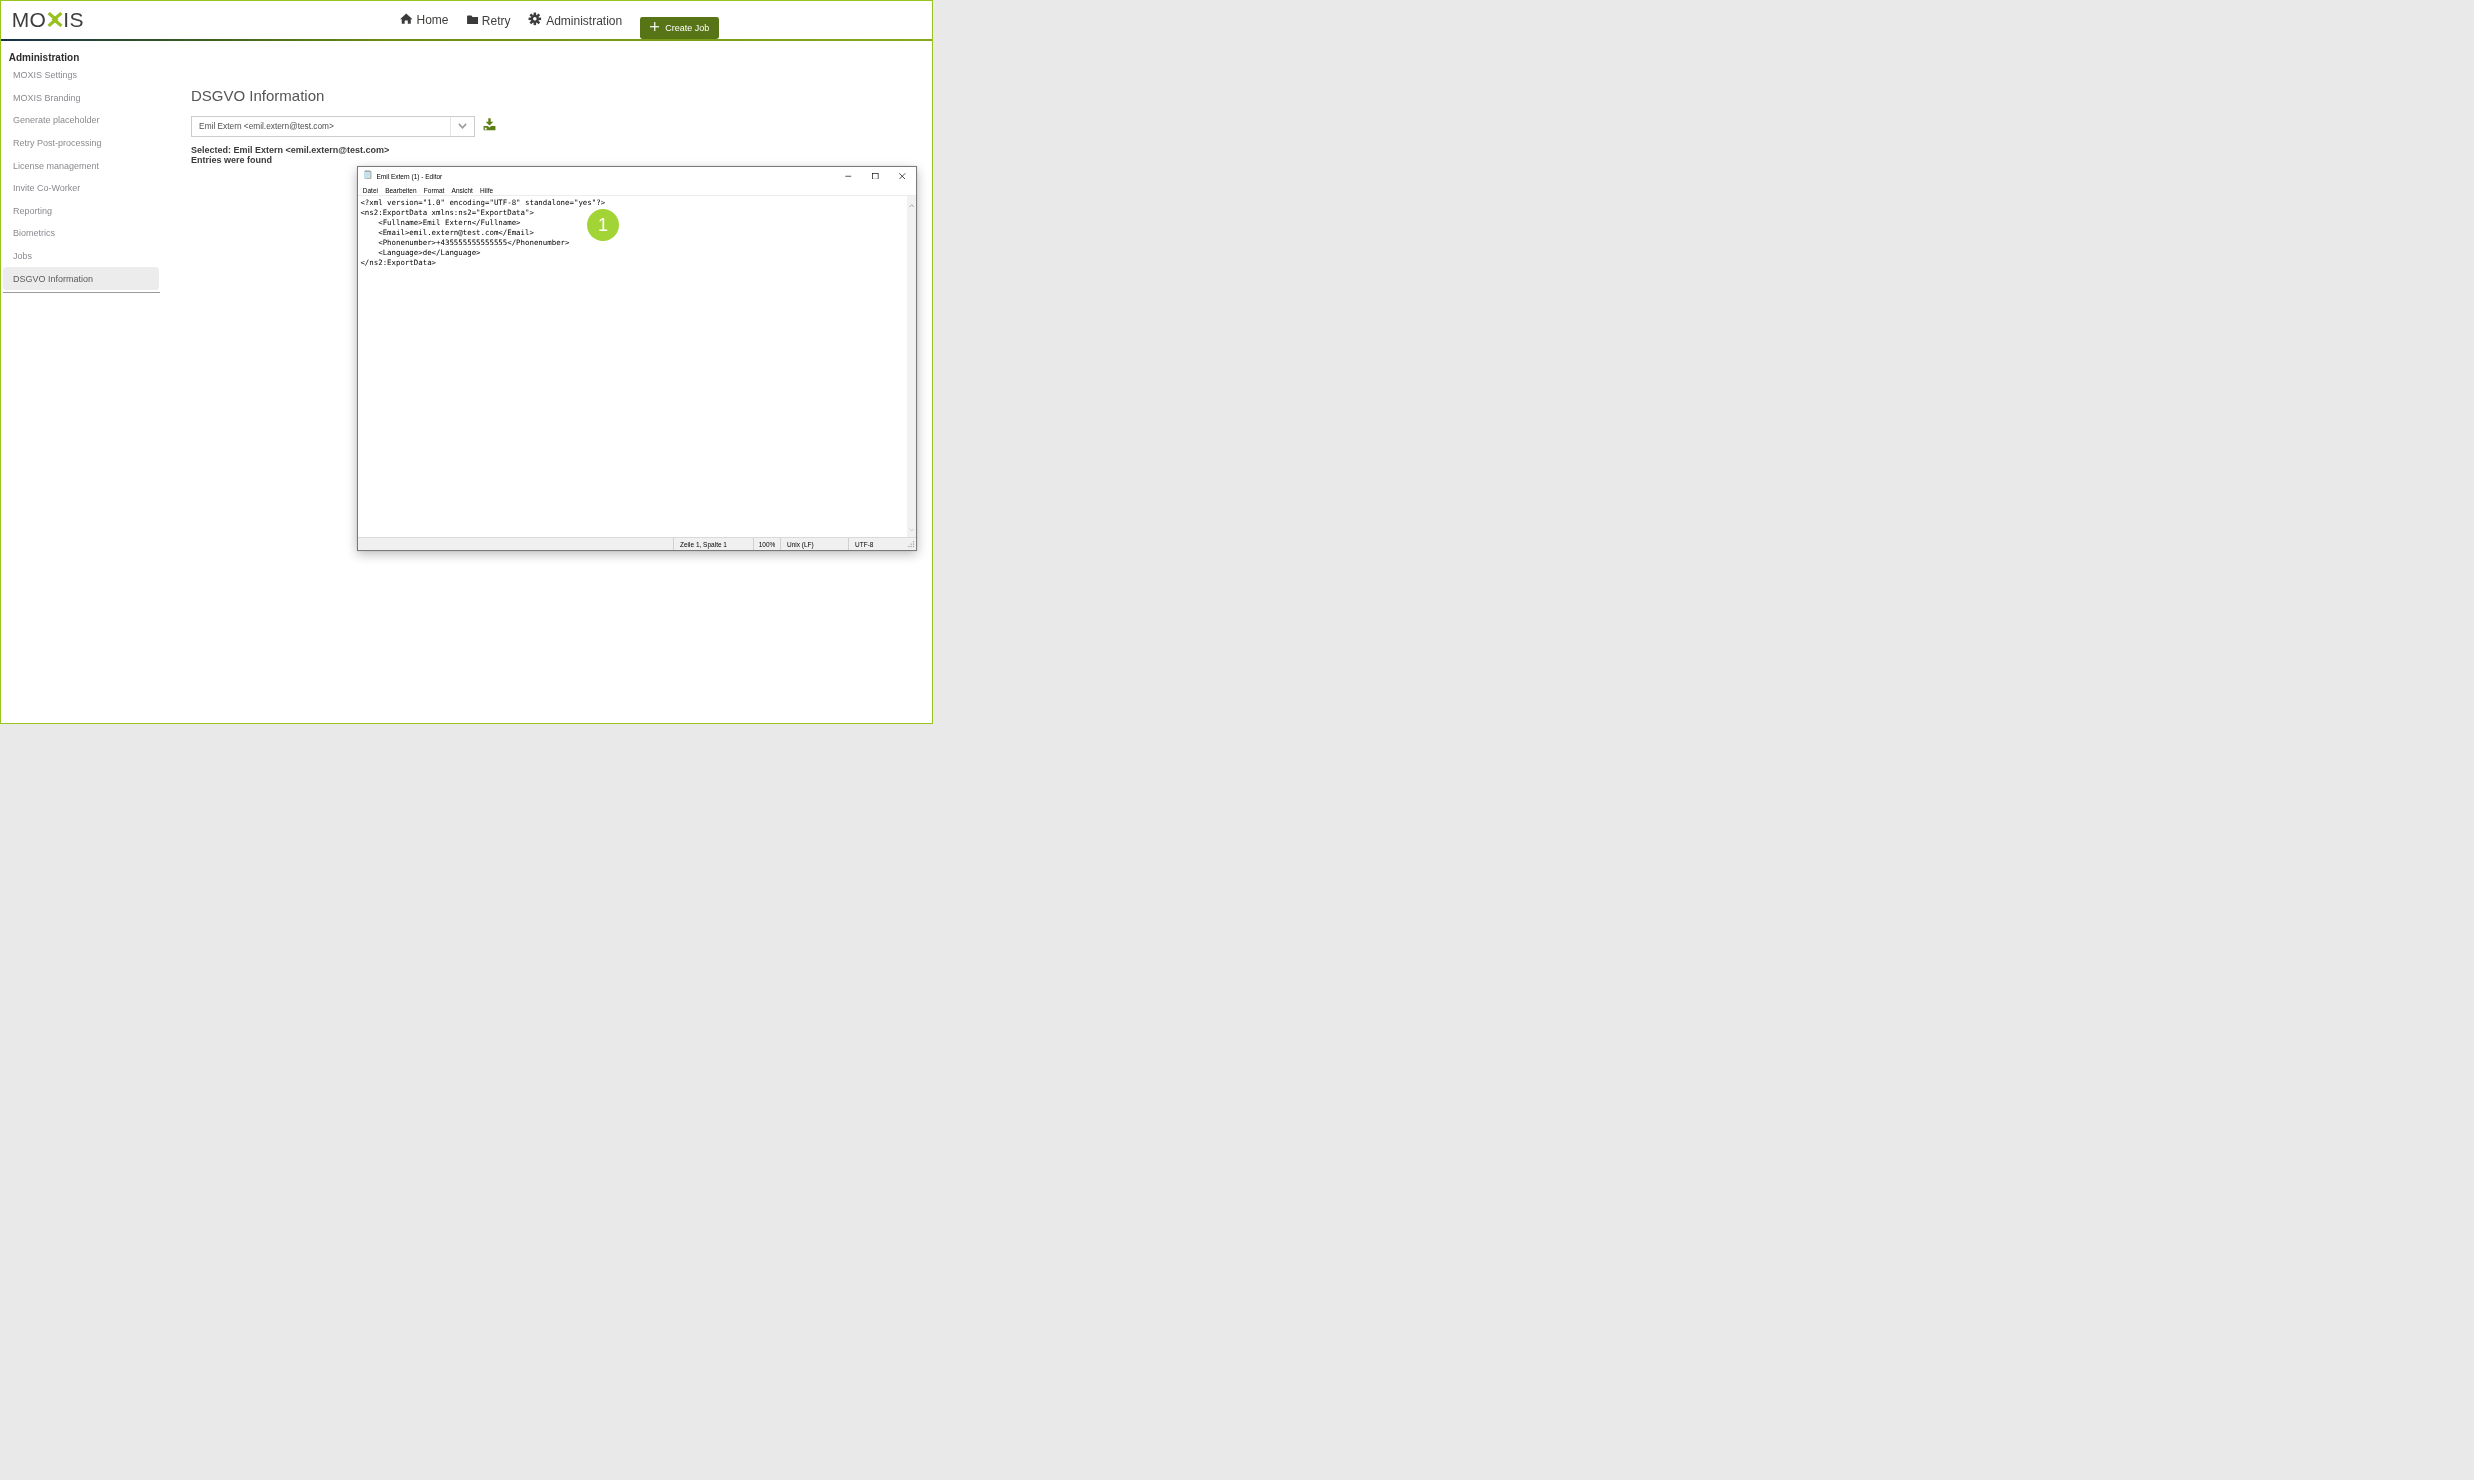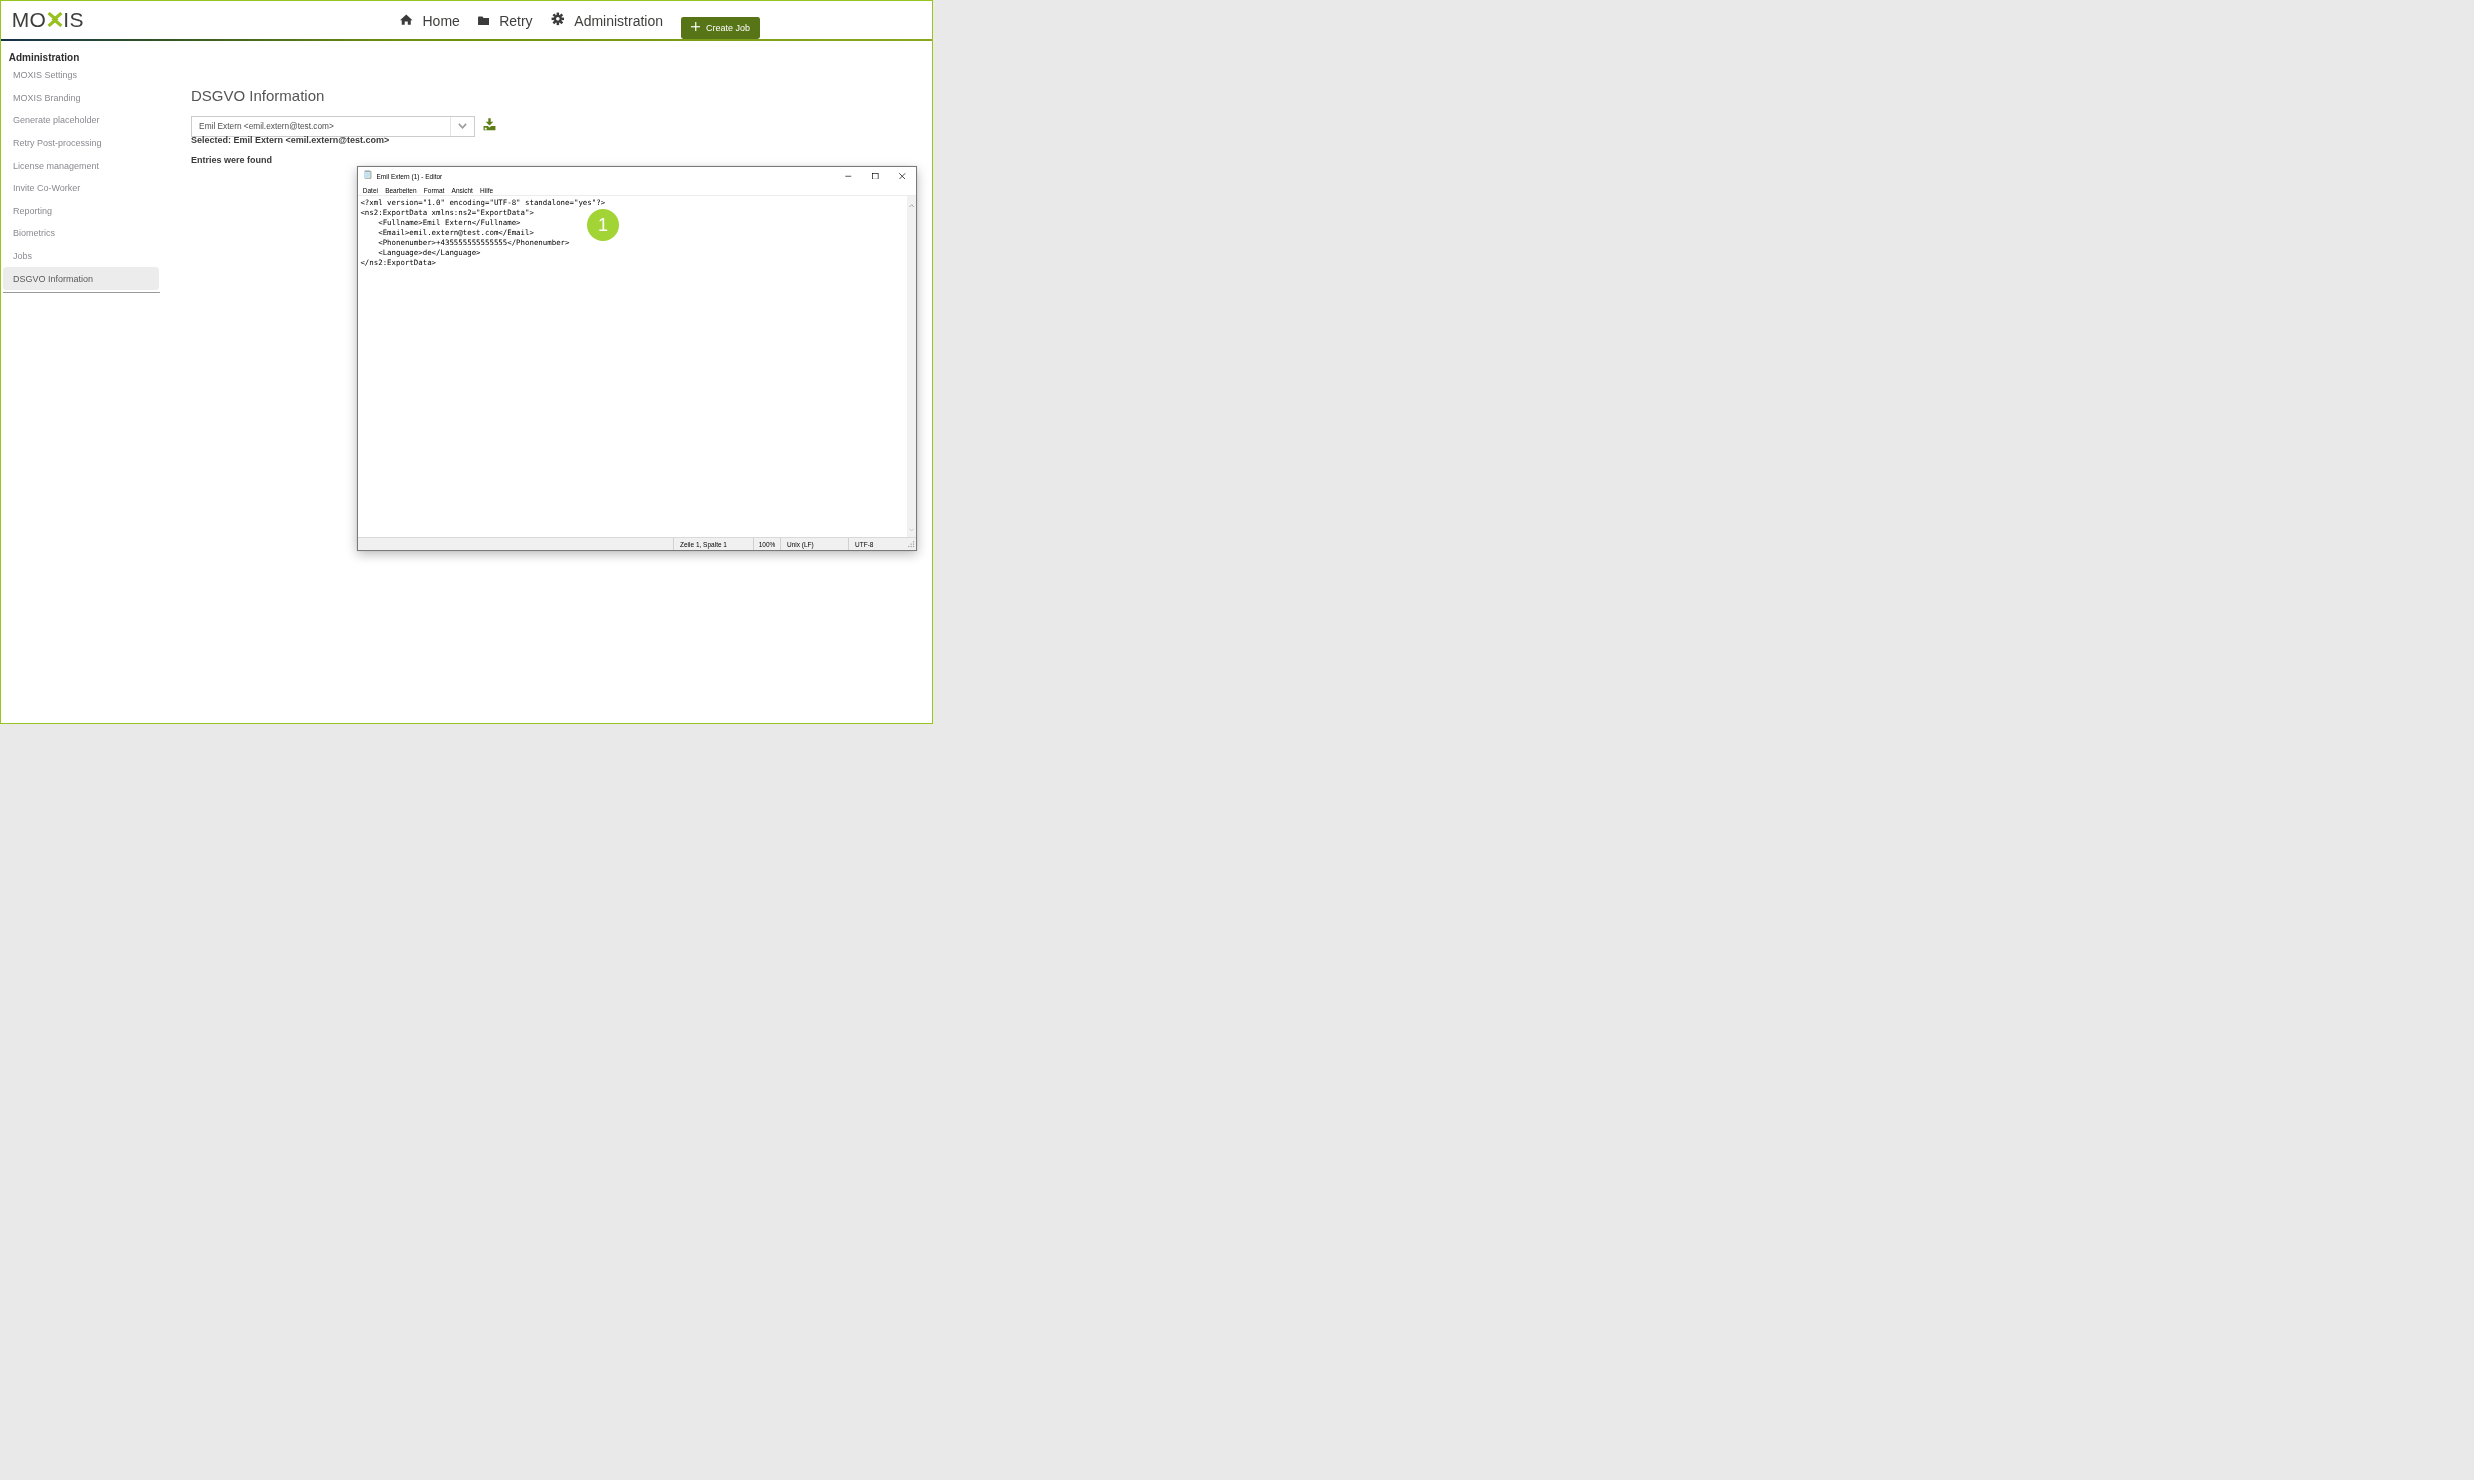--- a/index.html
+++ b/index.html
@@ -6,21 +6,21 @@
   .page{position:relative;width:933px;height:724px;box-sizing:border-box;border:1.8px solid #98c41f;
         background:#fff;overflow:hidden;font-family:"Liberation Sans",sans-serif;}
 
   
   .hdr{position:absolute;top:0;left:0;right:0;height:40px;background:#fff;display:flex;align-items:center;padding-left:10.7px;box-sizing:border-box;}
   .hdr-rule{position:absolute;bottom:0;left:0;right:0;height:1.8px;
             background:linear-gradient(90deg,#14314d 0%,#2e5226 16%,#6d8d11 42%,#88a91e 100%);}
   .logo{display:flex;align-items:center;font-size:21px;color:#3e3e3d;letter-spacing:0.3px;cursor:default;padding-bottom:1.8px;}
   .logo svg{margin:1.2px 0.6px 0 0.6px;}
   .topnav{position:absolute;left:399px;top:0;height:39px;display:flex;align-items:center;gap:18px;}
-  .nav-item{display:flex;align-items:center;gap:10px;font-size:14px;color:#3e3e3d;cursor:pointer;}
+  .nav-item{display:flex;align-items:center;gap:4px;font-size:12px;color:#3e3e3d;cursor:pointer;}
   .btn-create{display:flex;align-items:center;gap:6px;background:#577417;color:#fff;border:none;border-radius:2.4px;
               height:22px;padding:0 9.5px;font-size:9px;font-family:inherit;cursor:pointer;margin-top:14px;}
 
   
   .sidebar{position:absolute;left:0;top:40px;width:162px;}
   .sidebar h2{margin:10.7px 0 1.2px 7.7px;font-size:10px;color:#2e2e2e;font-weight:bold;}
   .sidebar ul{list-style:none;margin:0;padding:0 3.6px 0 2.4px;}
   .sidebar li{height:22.6px;display:flex;align-items:center;padding-left:9.5px;font-size:9px;color:#8a8a90;
               border-radius:3.6px;cursor:pointer;}
   .sidebar li.selected{background:#ececec;color:#5b5b5b;}
@@ -28,21 +28,21 @@
 
   
   .main{position:absolute;left:190px;top:86px;width:458px;}
   .main h1{position:absolute;top:0;left:0;margin:0;font-size:15px;font-weight:300;color:#555;}
   .pick-row{position:absolute;top:28.6px;left:0;display:flex;align-items:center;gap:8.3px;}
   .select{width:284px;height:21px;box-sizing:border-box;border:0.6px solid #ccc;background:#fff;display:flex;cursor:pointer;justify-content:flex-end;}
   .select .val{flex:1;font-size:8.3px;color:#4f4f4f;line-height:19.6px;padding-left:7.1px;white-space:nowrap;overflow:hidden;}
   .select .arr{width:22.6px;border-left:0.6px solid #e4e4e4;display:flex;align-items:center;justify-content:center;}
   .dl-btn{background:none;border:none;padding:0;cursor:pointer;display:flex;align-items:center;}
   .line-bold{position:absolute;left:0;margin:0;font-size:9px;font-weight:bold;color:#3a3a3a;white-space:nowrap;}
-  .line-sel{top:48px;} .line-ent{top:68px;}
+  .line-sel{top:58px;} .line-ent{top:68px;}
 
   
   .np{position:absolute;left:356px;top:165px;width:560px;height:385px;box-sizing:border-box;background:#fff;
       border:0.6px solid #7a7a7a;box-shadow:0 3.6px 10.7px rgba(0,0,0,.28),0 0 1.2px rgba(0,0,0,.15);
       display:flex;flex-direction:column;z-index:5;}
   .np-titlebar{height:18px;flex:0 0 18px;display:flex;align-items:center;padding-left:4.8px;gap:4.2px;}
   .np-title{font-size:6.5px;color:#000;}
   .np-ctrls{margin-left:auto;display:flex;height:18px;}
   .np-ctrl{width:27px;height:18px;display:flex;align-items:center;justify-content:center;cursor:pointer;}
   .np-menubar{height:10px;flex:0 0 10px;display:flex;align-items:center;padding-left:1.2px;border-bottom:0.6px solid #ececec;}

